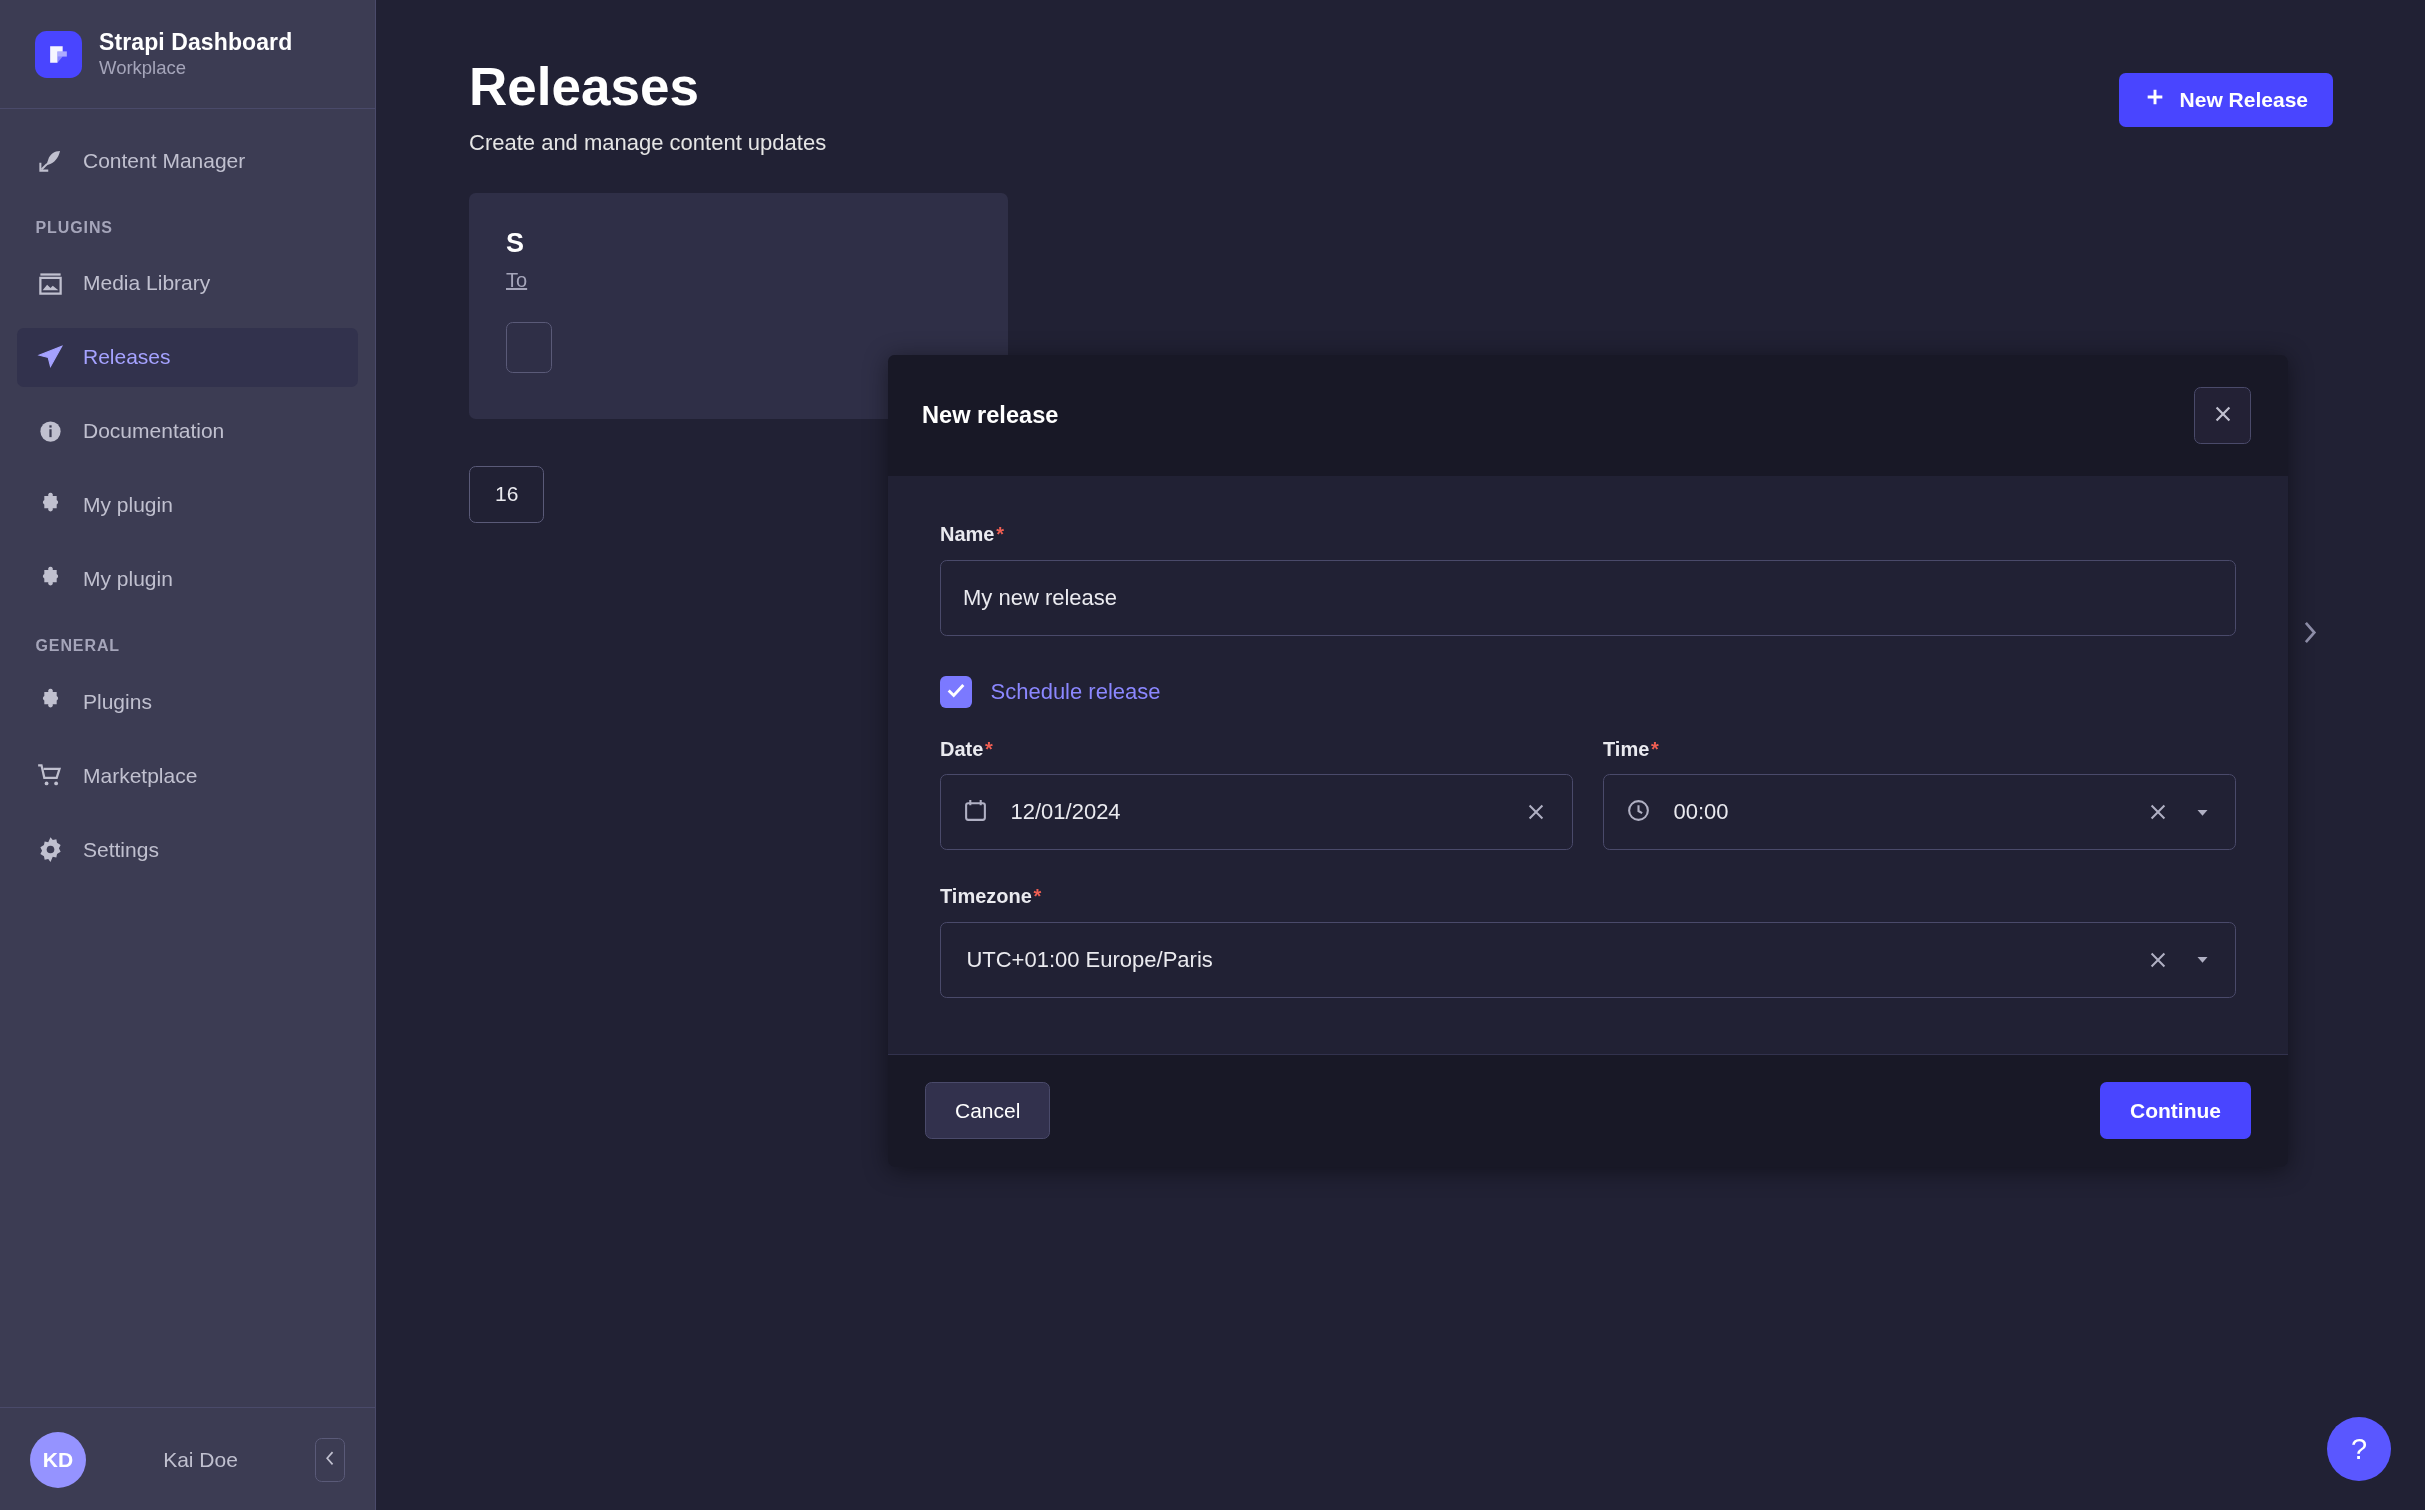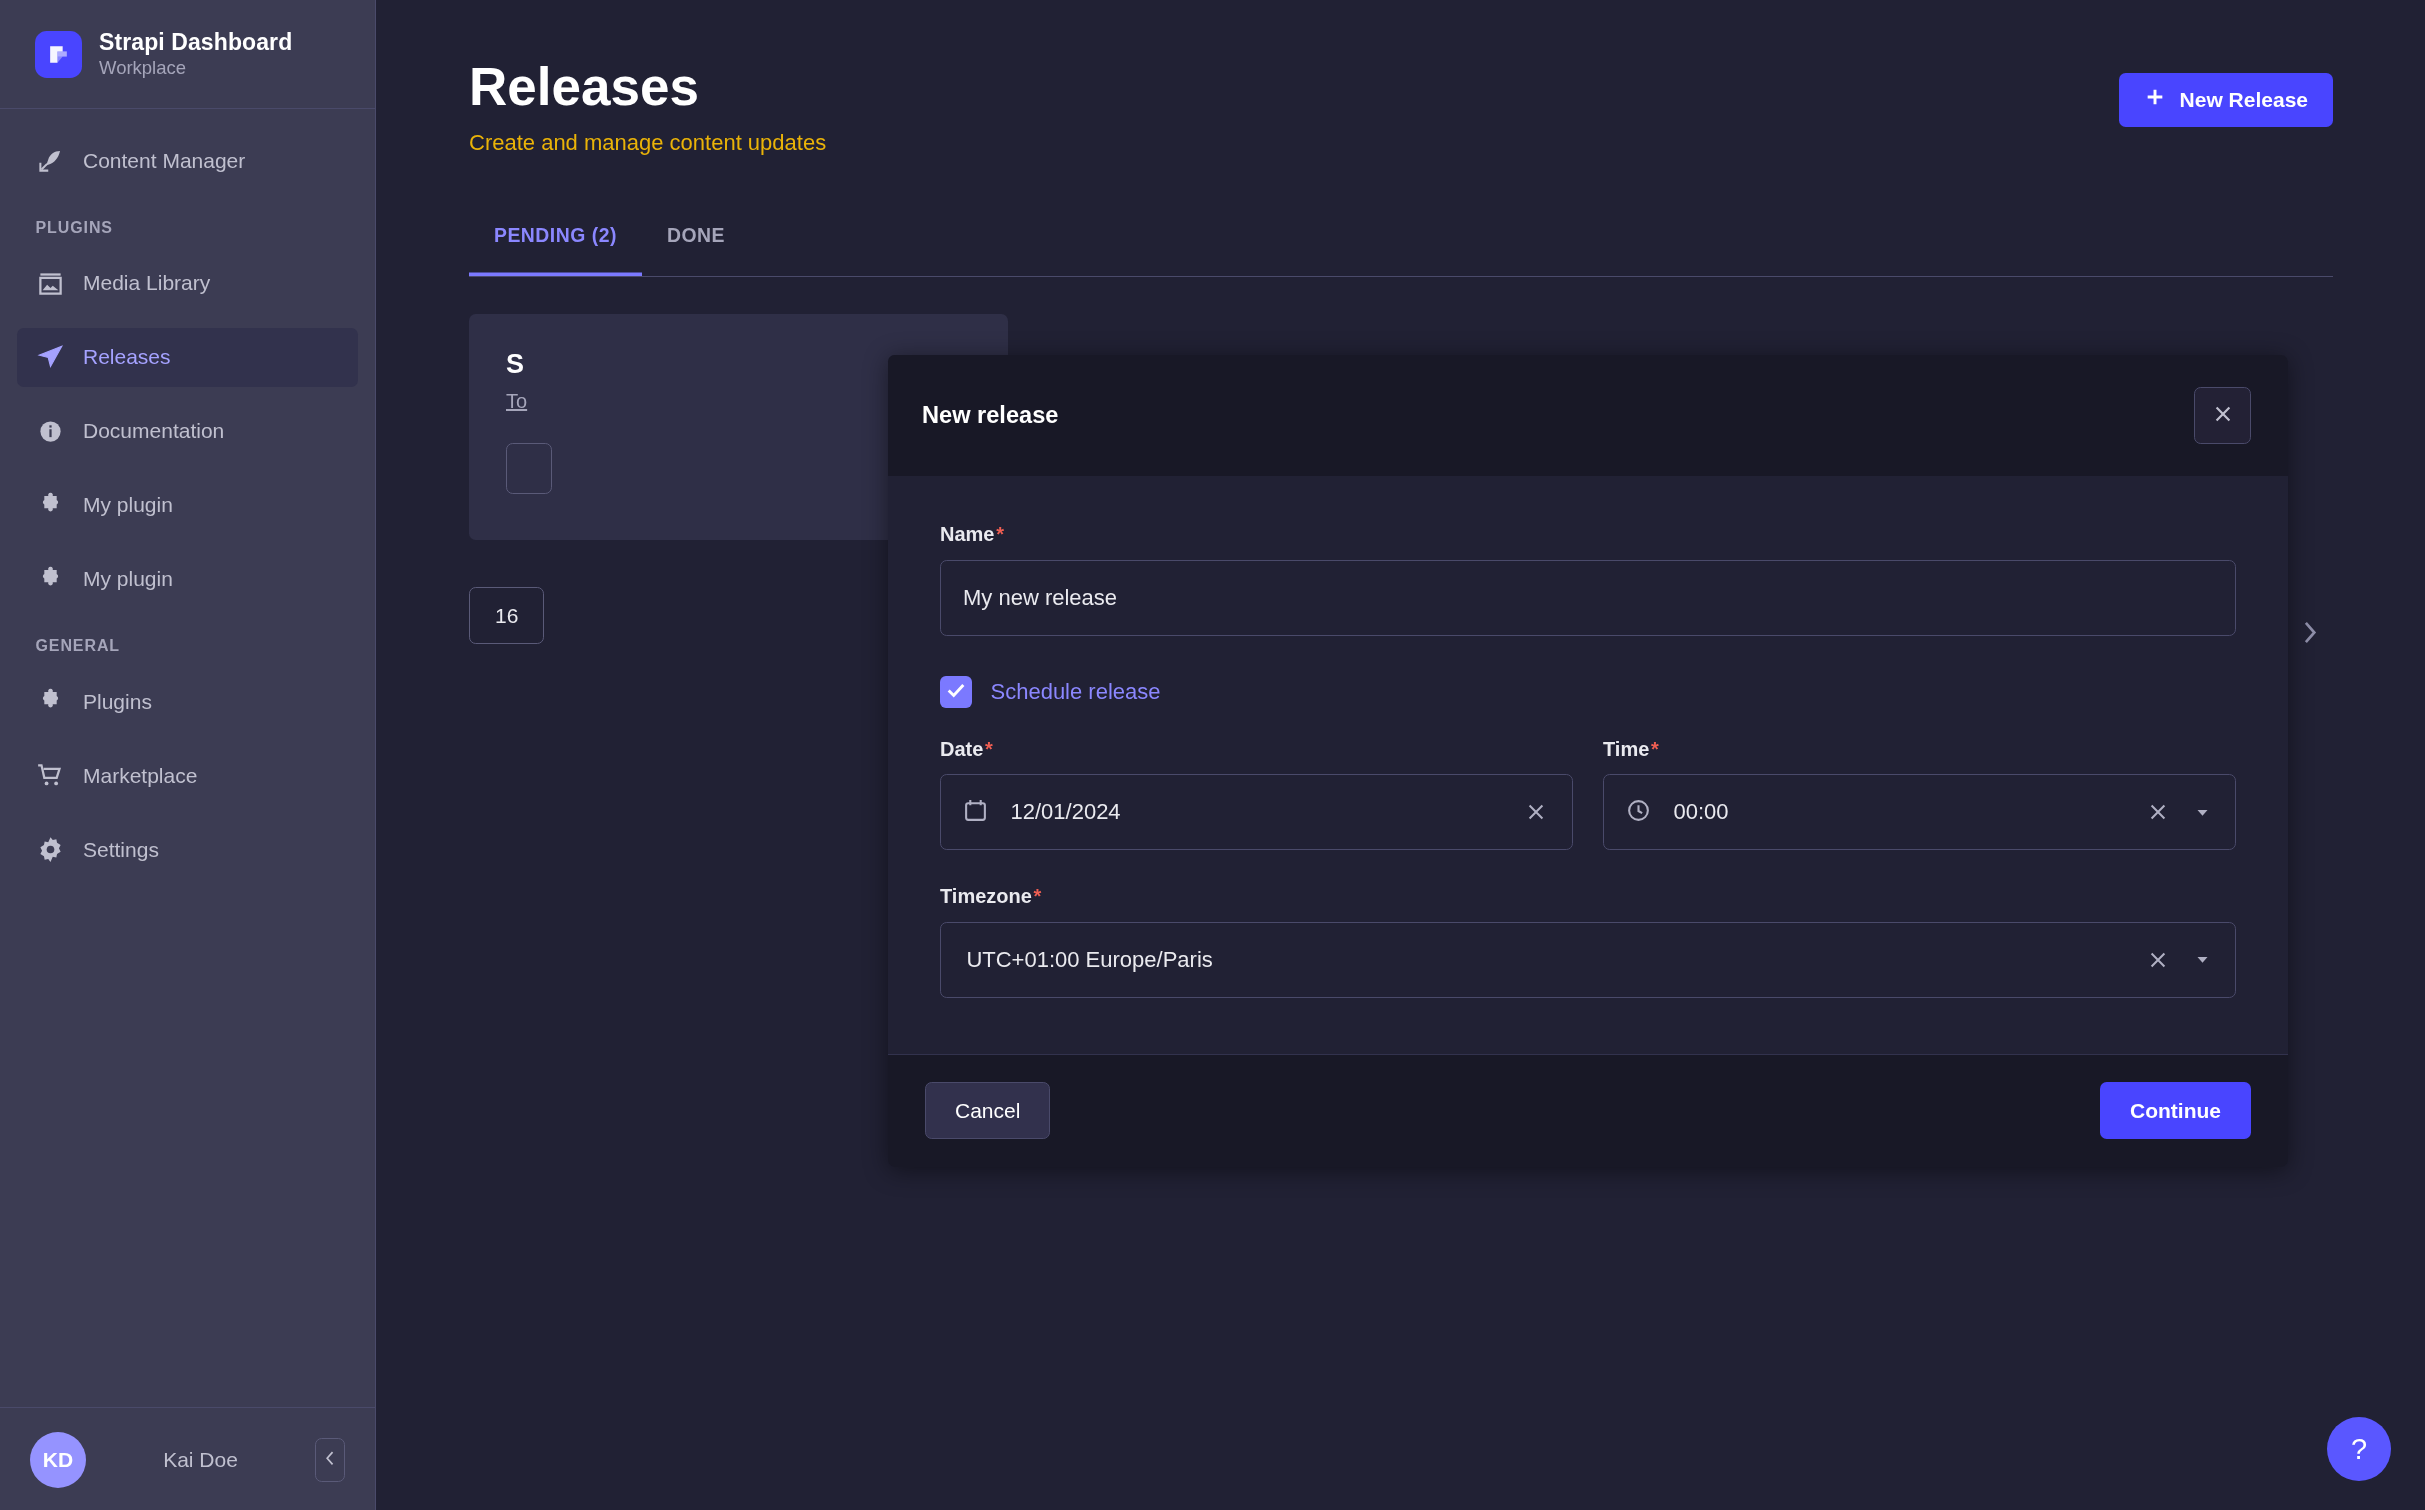--- a/index.html
+++ b/index.html
@@ -80,21 +80,21 @@
     cursor: pointer; flex: 0 0 30px;
   }
 
   
   .main { flex: 1 1 auto; position: relative; background: #212134; height: 1511px; }
   .main-header {
     padding: 59px 93px 0 93px;
     display: flex; justify-content: space-between; align-items: flex-start;
   }
   .page-title { font-size: 53px; font-weight: bold; color: #ffffff; line-height: 1.05; }
-  .page-sub { font-size: 22px; color: #eab308; margin-top: 15px; text-align: center; }
+  .page-sub { font-size: 22px; color: #e5e5e5; margin-top: 15px; text-align: center; }
   .new-release-btn {
     margin-top: 13.5px;
     background: #4945ff; color: #ffffff;
     border: none; border-radius: 6.7px;
     height: 54px; padding: 0 25px;
     font-size: 21px; font-weight: bold;
     display: flex; align-items: center; gap: 13.5px;
     cursor: pointer;
     font-family: "Liberation Sans", sans-serif;
   }
@@ -383,24 +383,20 @@
       <button class="new-release-btn">
         <span>
           <svg viewBox="0 0 24 24" width="22" height="22">
               <path d="M12 4v16M4 12h16" stroke="#ffffff" stroke-width="3.2" fill="none"></path>
             </svg>
         </span>
         <span>New Release</span>
       </button>
     </div>
 
-    <div class="tabs">
-      <div class="tab active">PENDING (2)</div>
-      <div class="tab">DONE</div>
-    </div>
 
     <div class="cards-area">
       <div class="release-card">
         <div class="release-card-title">S</div>
         <div class="release-card-sub">To</div>
         <div class="release-card-chip"></div>
       </div>
       <div class="count-chip">16</div>
     </div>
 

